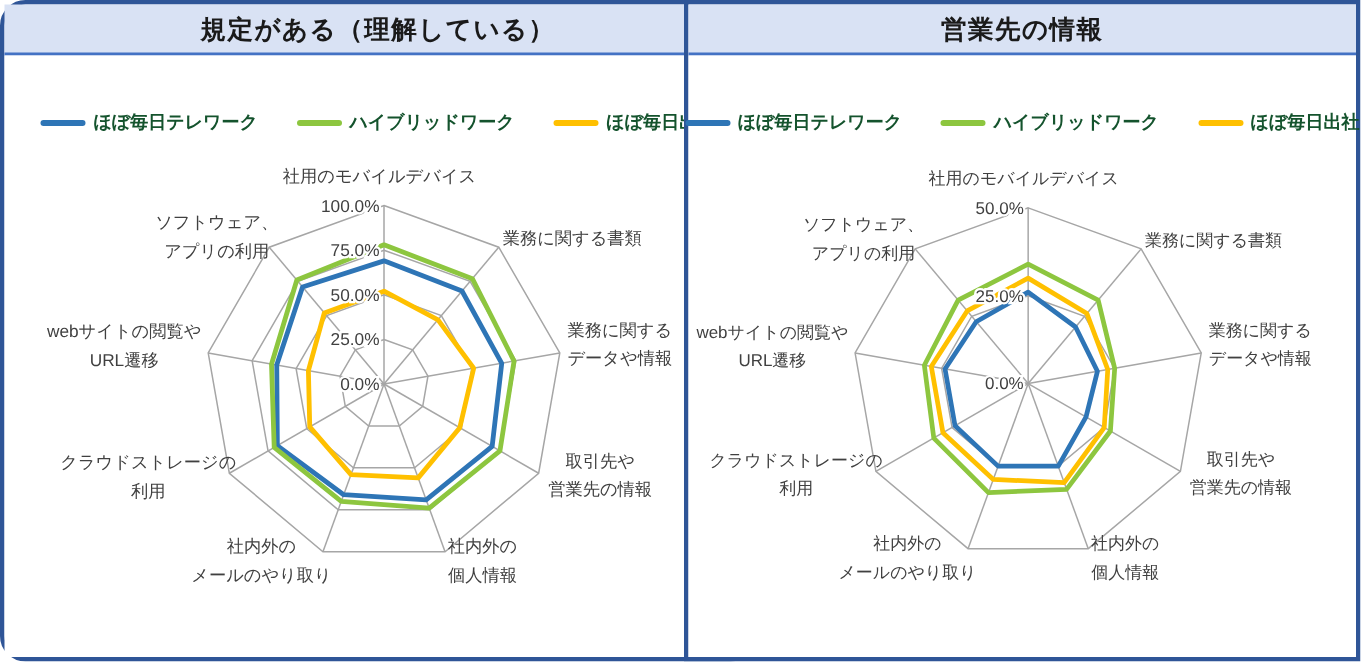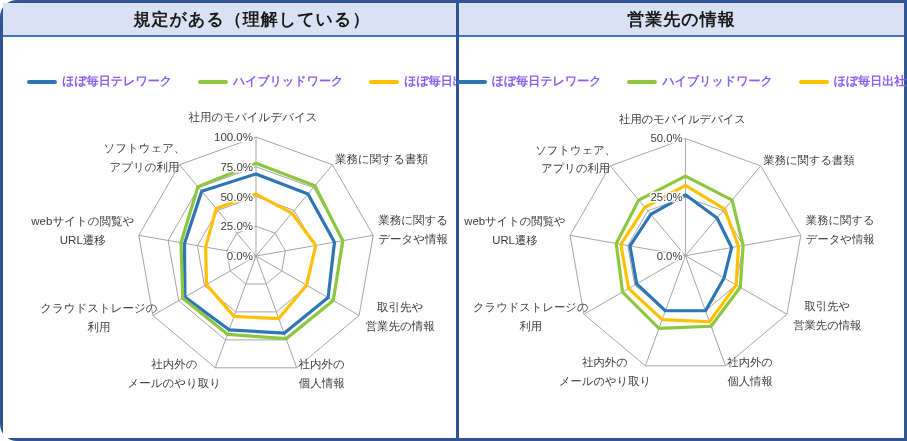--- a/index.html
+++ b/index.html
@@ -11,21 +11,21 @@
   .panel.left  { left:0;   width:504px;border-radius:17px; }
   .panel.right { left:456px; width:451px; }
   .panel-title { height:34px; background:#D9E2F4; border-bottom:2px solid #4472C4;
                  display:flex; align-items:center; justify-content:center;
                  font-size:17px; font-weight:700; color:#1a1a1a; letter-spacing:1px; }
   .panel-body { position:relative; width:100%; height:401px; background:#ffffff; }
   .legend { position:absolute; top:36px; left:0; width:100%;
             display:flex; justify-content:center; align-items:center; gap:26px; }
   .legend-item { display:flex; align-items:center; gap:5px; }
   .legend-swatch { width:30px; height:4px; border-radius:2px; display:inline-block; }
-  .legend-label { font-size:12px; font-weight:700; color:#8b5cf6; white-space:nowrap; }
+  .legend-label { font-size:12px; font-weight:700; color:#14532d; white-space:nowrap; }
   svg.radar { position:absolute; left:0; top:0; width:100%; height:401px; }
   svg.radar text { fill:#404040; font-size:11.5px;
                    font-family:"Liberation Sans","DejaVu Sans",sans-serif; }
   svg.radar text.tick { paint-order:stroke; stroke:#ffffff; stroke-width:3px; }
 </style>
 </head>
 <body>
 
 <div class="stage">
 

